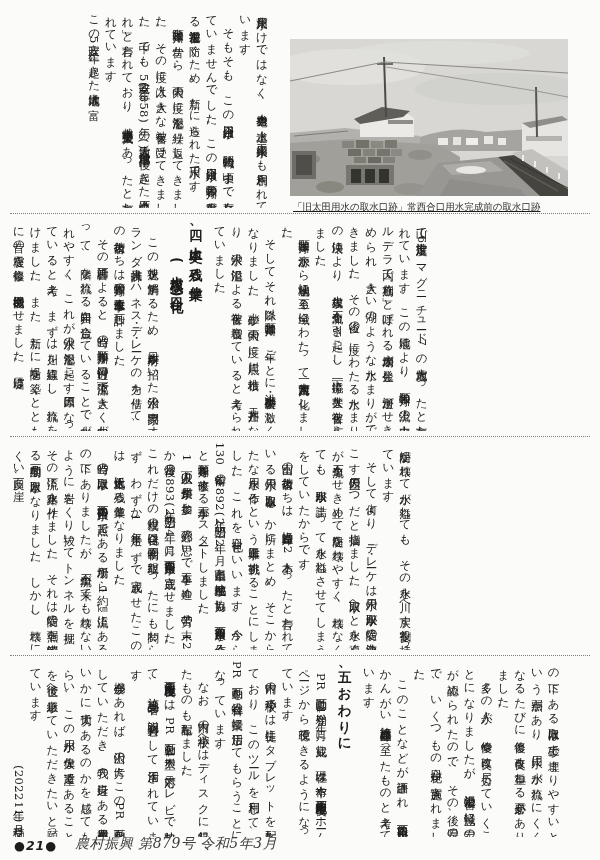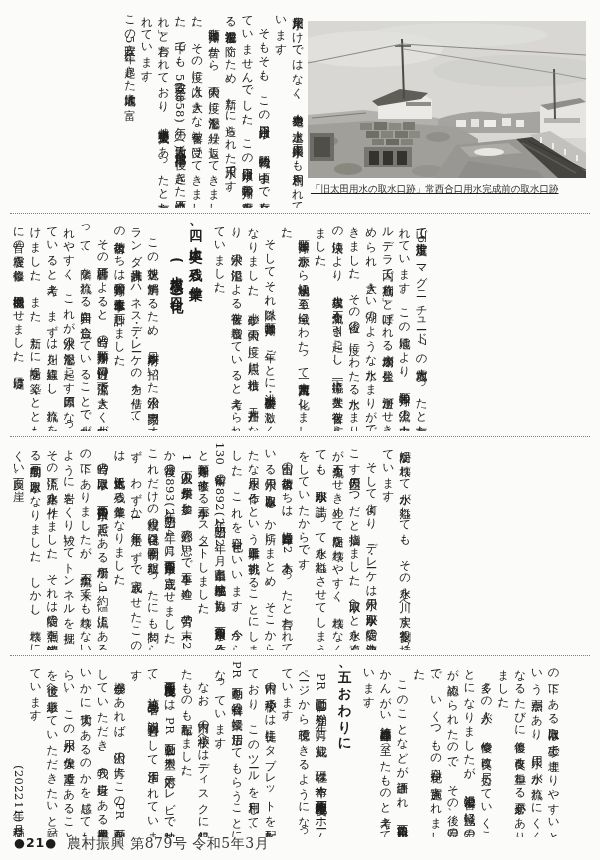--- a/index.html
+++ b/index.html
@@ -25,21 +25,21 @@
     line-height: 16.8px;
     letter-spacing: 0.4px;
     overflow: hidden;
   }
   .vtext p { margin: 0; text-indent: 1.05em; }
   .vtext p.cont { text-indent: 0; }
   .vtext p.note { text-align: end; padding-bottom: 14px; }
 
   .row1 { display: flex; height: 200px; }
   .row1 .intro { flex: 1 1 auto; height: 100%; }
-  .figure { width: 284px; margin: 0; padding: 13px 2px 0 2px; flex: 0 0 auto; text-decoration: underline; }
+  .figure { width: 284px; margin: 18px; padding: 13px 2px 0 2px; flex: 0 0 auto; text-decoration: underline; }
   .photo-frame { width: 278px; height: 157px; overflow: hidden; background: #d8d7d3; }
   .photo-frame svg { display: block; }
   figcaption {
     font-family: "DejaVu Sans", "Liberation Sans", sans-serif;
     font-size: 9.5px; color: #2b2b2b;
     margin-top: 5px; padding-left: 3px;
     white-space: nowrap;
   }
   .sep { height: 0; border-top: 1px dotted #7e7e7e; margin: 5px 0; }
   .row2 { height: 212px; }
@@ -52,21 +52,21 @@
     font-size: 13.5px;
     line-height: 19px;
     letter-spacing: 1.5px;
     margin: 0 6px;
   }
   h2 .hl { display: block; }
   h2 .hl2 { padding-top: 38px; }
 
   .footer {
     position: absolute; left: 14px; bottom: 7px;
-    display: flex; align-items: flex-start; gap: 10px;
+    display: flex; align-items: flex-end; gap: 18px; font-style: italic;
   }
   .page-marker {
     font-family: "DejaVu Sans", "Liberation Sans", sans-serif;
     font-weight: bold; font-size: 12.5px; letter-spacing: 1px;
   }
   .journal { font-size: 14px; color: #3a3a3a; letter-spacing: 0.5px; }
 </style>
 </head>
 <body>
 

